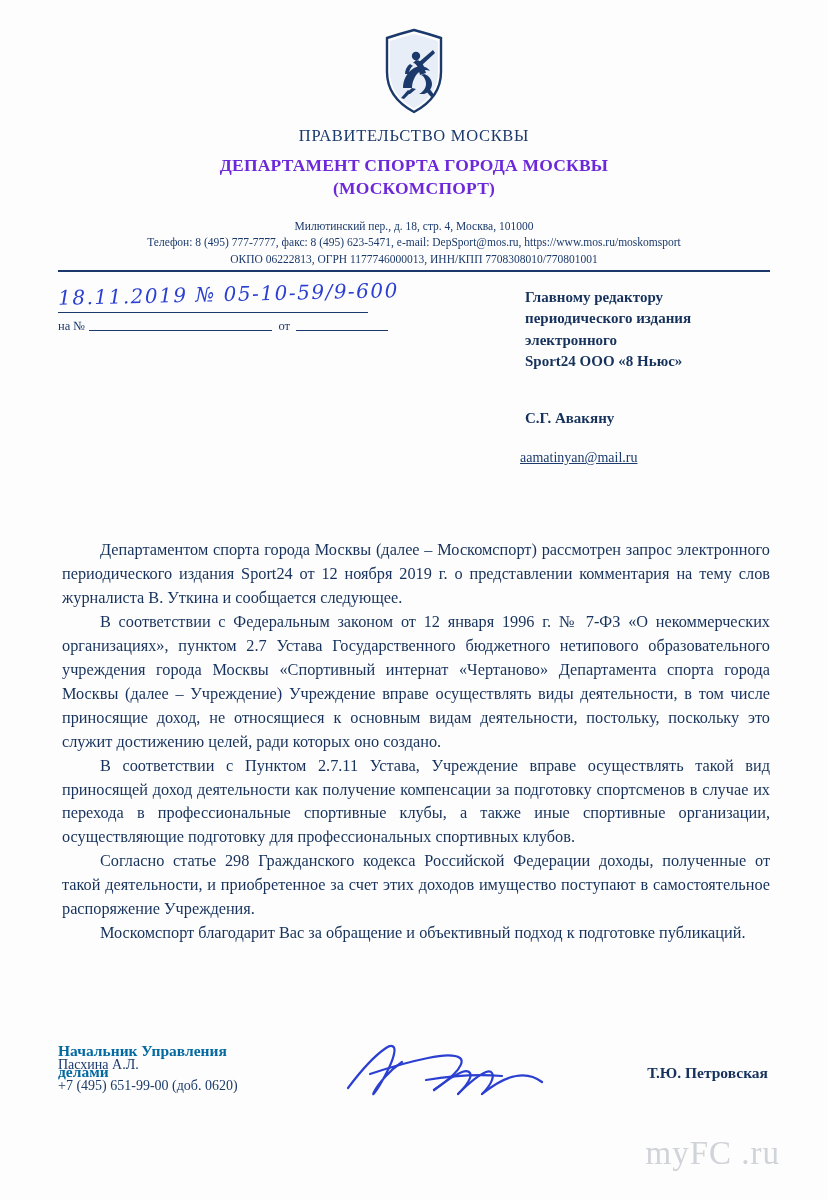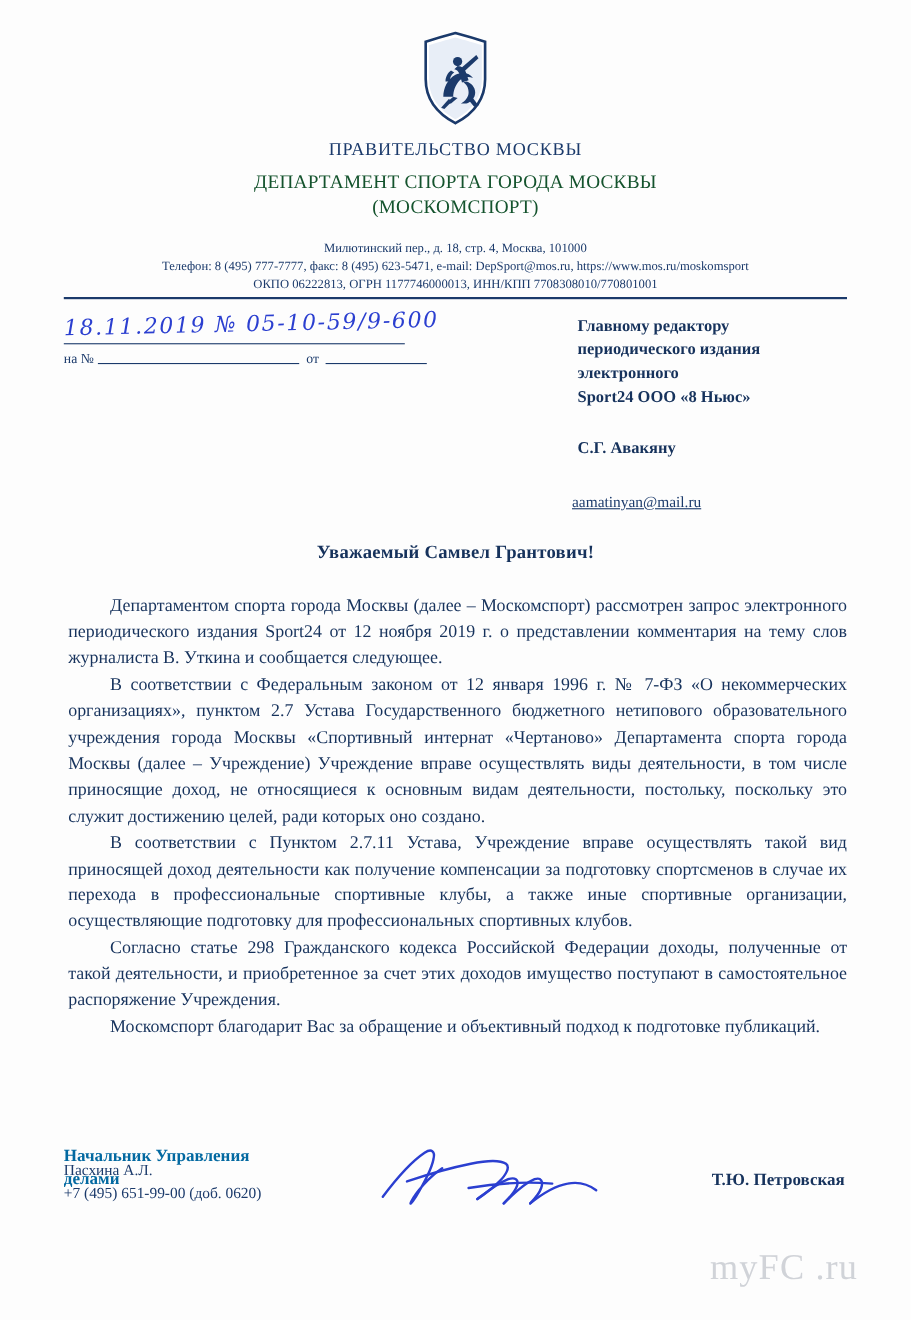--- a/index.html
+++ b/index.html
@@ -44,23 +44,23 @@
   }
   .gov-line {
     font-size: 16.5px;
     letter-spacing: 0.7px;
     color: #1b3a6b;
     font-weight: 400;
   }
   .dept-line {
     margin-top: 8px;
     font-size: 17.5px;
-    font-weight: normal;
+    font-weight: bold;
     letter-spacing: 0.2px;
-    color: #14532d;
+    color: #6d28d9;
     line-height: 1.3;
   }
   .dept-line .sub {
     display: block;
   }
   .addr-line {
     margin-top: 18px;
     font-size: 11.5px;
     color: #1b3a6b;
     line-height: 1.45;
@@ -133,21 +133,21 @@
     position: absolute;
     left: 525px;
     top: 287px;
     width: 260px;
     font-size: 15px;
     font-weight: bold;
     line-height: 1.42;
     color: #16325c;
   }
   .addressee .person {
-    margin-top: 26px;
+    margin-top: 36px;
   }
   .email {
     position: absolute;
     left: 520px;
     top: 450px;
     font-size: 14px;
     color: #1b3a6b;
     text-decoration: underline;
   }
 
@@ -284,21 +284,20 @@
   <div class="addressee">
     <div>Главному редактору</div>
     <div>периодического издания</div>
     <div>электронного</div>
     <div>Sport24 ООО «8 Ньюс»</div>
     <div class="person">С.Г. Авакяну</div>
   </div>
 
   <div class="email">aamatinyan@mail.ru</div>
 
-  <div class="salutation">Уважаемый Самвел Грантович!</div>
 
   <div class="body-text">
     <p>Департаментом спорта города Москвы (далее – Москомспорт) рассмотрен запрос электронного периодического издания Sport24 от 12 ноября 2019 г. о представлении комментария на тему слов журналиста В. Уткина и сообщается следующее.</p>
     <p>В соответствии с Федеральным законом от 12 января 1996 г. № 7-ФЗ «О некоммерческих организациях», пунктом 2.7 Устава Государственного бюджетного нетипового образовательного учреждения города Москвы «Спортивный интернат «Чертаново» Департамента спорта города Москвы (далее – Учреждение) Учреждение вправе осуществлять виды деятельности, в том числе приносящие доход, не относящиеся к основным видам деятельности, постольку, поскольку это служит достижению целей, ради которых оно создано.</p>
     <p>В соответствии с Пунктом 2.7.11 Устава, Учреждение вправе осуществлять такой вид приносящей доход деятельности как получение компенсации за подготовку спортсменов в случае их перехода в профессиональные спортивные клубы, а также иные спортивные организации, осуществляющие подготовку для профессиональных спортивных клубов.</p>
     <p>Согласно статье 298 Гражданского кодекса Российской Федерации доходы, полученные от такой деятельности, и приобретенное за счет этих доходов имущество поступают в самостоятельное распоряжение Учреждения.</p>
     <p>Москомспорт благодарит Вас за обращение и объективный подход к подготовке публикаций.</p>
   </div>
 
   <div class="sign-left">

